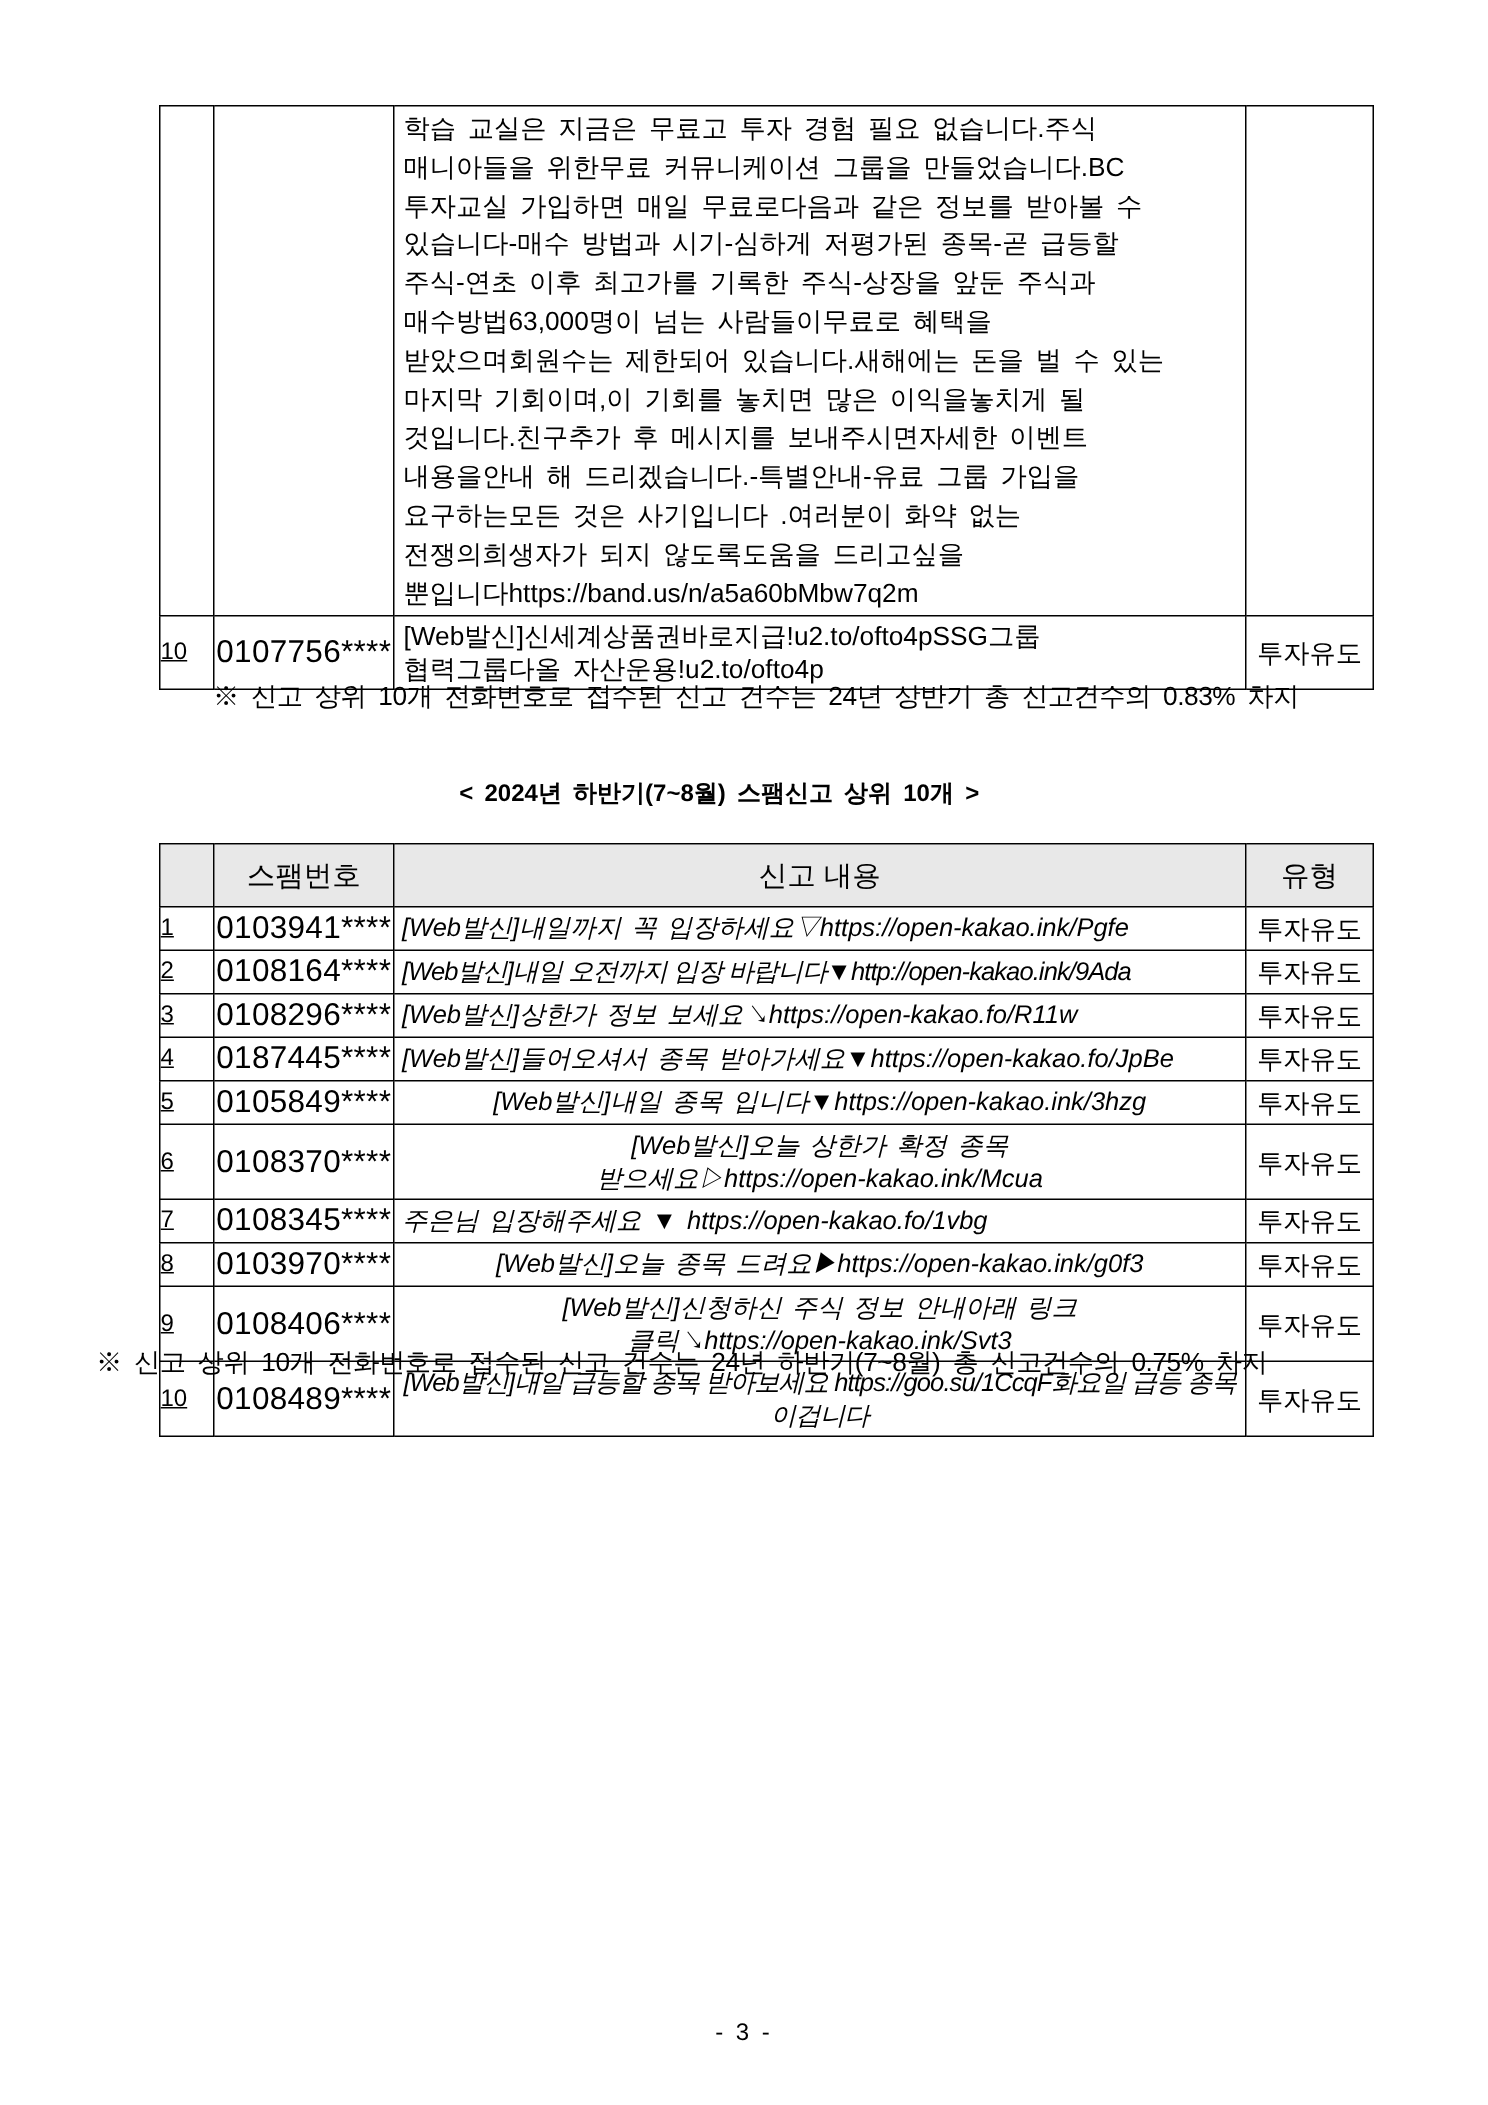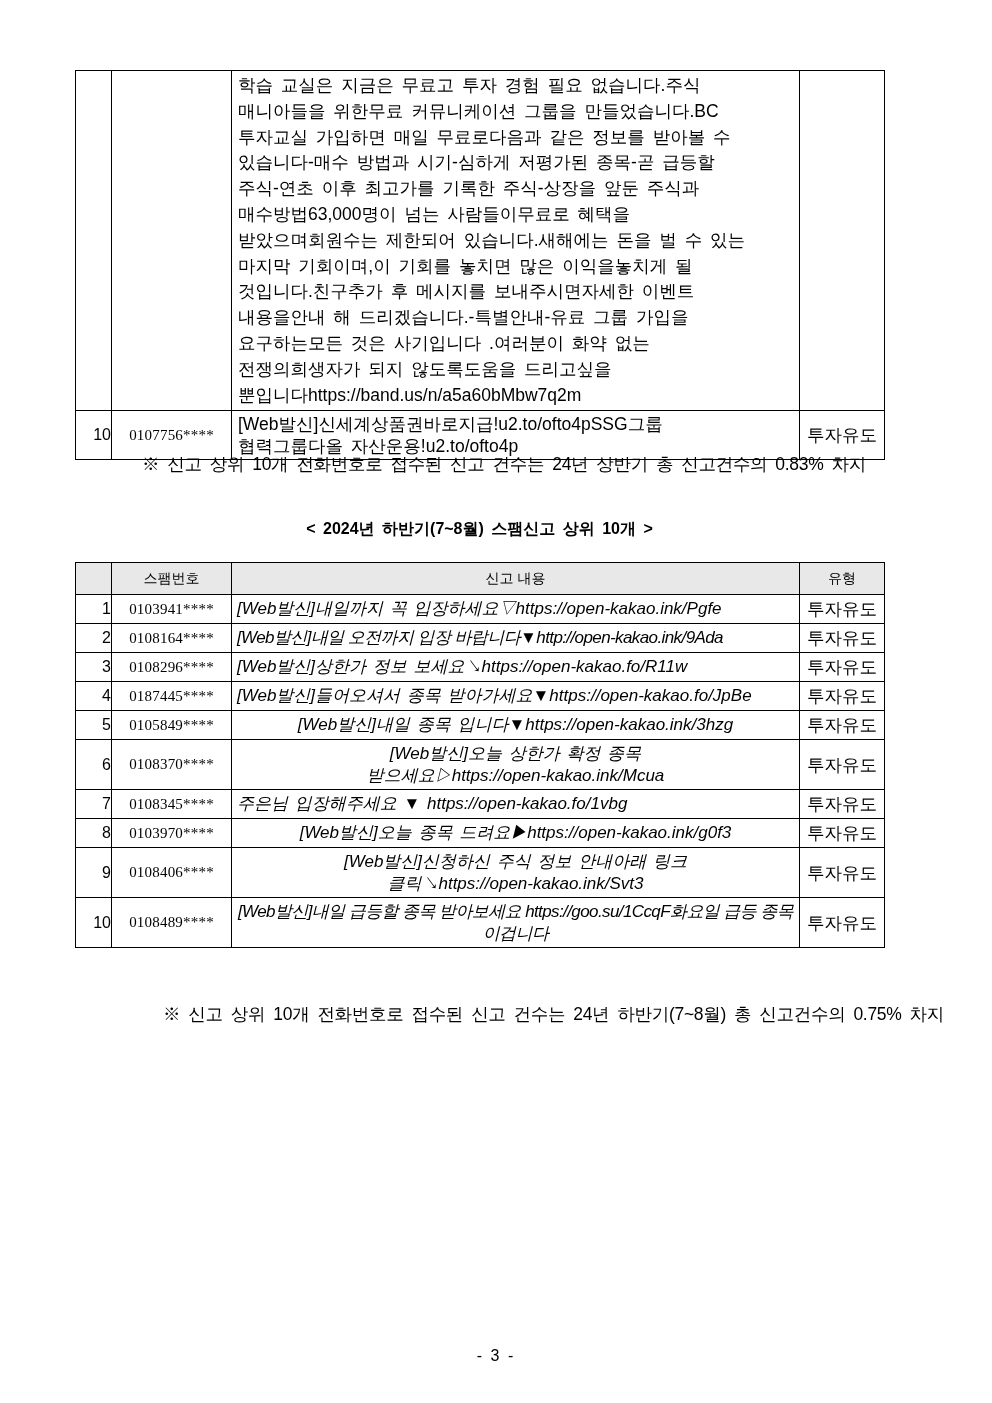--- a/index.html
+++ b/index.html
@@ -10,77 +10,78 @@
     height: 1403px;
     font-family: "Liberation Sans", sans-serif;
     color: #000;
     overflow: hidden;
   }
 
   table {
     border-collapse: collapse;
     table-layout: fixed;
     width: 809px;
+    margin-left: 31px;
   }
   td, th {
     border: 1px solid #000;
     vertical-align: middle;
     overflow: hidden;
   }
 
   
   .table1 { position: absolute; left: 75px; top: 70px; }
   .table1 .cell-content {
     font-size: 17.5px;
     line-height: 25.8px;
     padding: 2px 6px;
     white-space: pre-line;
     word-spacing: 3px;
     text-align: left;
   }
   .table1 .row-big td { height: 336px; }
   .table1 .row-last .cell-content { line-height: 22px; height: 46px; }
 
-  .cell-no   { text-align: right; font-size: 16px; }
-  .cell-phone{ text-align: center; font-size: 15px; letter-spacing: 0.2px; font-family: Liberation Serif, serif; }
+  .cell-no   { text-align: left; font-size: 16px; text-decoration: underline; }
+  .cell-phone{ text-align: center; font-size: 21px; letter-spacing: 0.2px; }
   .cell-type { text-align: center; font-size: 17.5px; }
 
   
   .footnote {
     position: absolute;
     left: 64px;
     width: 880px;
     font-size: 17.5px;
     word-spacing: 3.5px;
     letter-spacing: -0.3px;
     white-space: nowrap;
   }
   .footnote-1 { top: 452px; text-align: center; }
-  .footnote-2 { top: 1002px; text-align: right; }
+  .footnote-2 { top: 896px; }
 
   
   .section-title {
     position: absolute;
     left: 75px;
     top: 519px;
     width: 809px;
     text-align: center;
     font-weight: bold;
     font-size: 16px;
     word-spacing: 3px;
   }
 
   
   .table2 { position: absolute; left: 75px; top: 562px; }
   .table2 th {
     background: #e8e8e8;
     font-weight: normal;
-    font-size: 14px;
+    font-size: 19px;
     text-align: center;
-    height: 32px;
+    height: 42px;
   }
   .table2 td { height: 29px; }
   .table2 .cell-content {
     font-size: 17px;
     line-height: 21.5px;
     padding: 2px 5px;
     white-space: pre-line;
     word-spacing: 2px;
     font-style: italic;
   }

